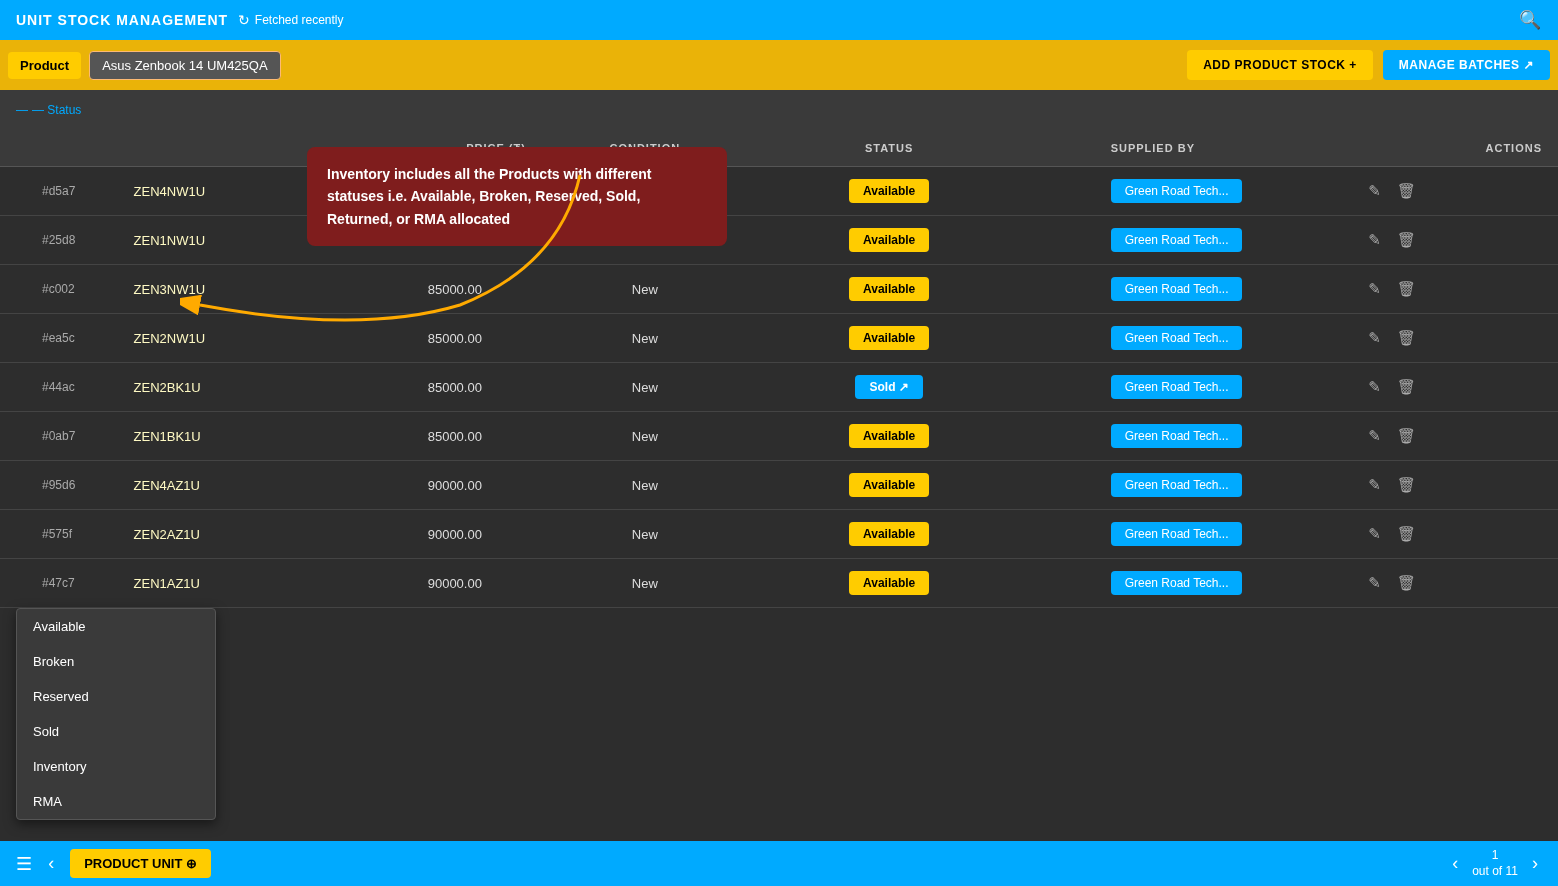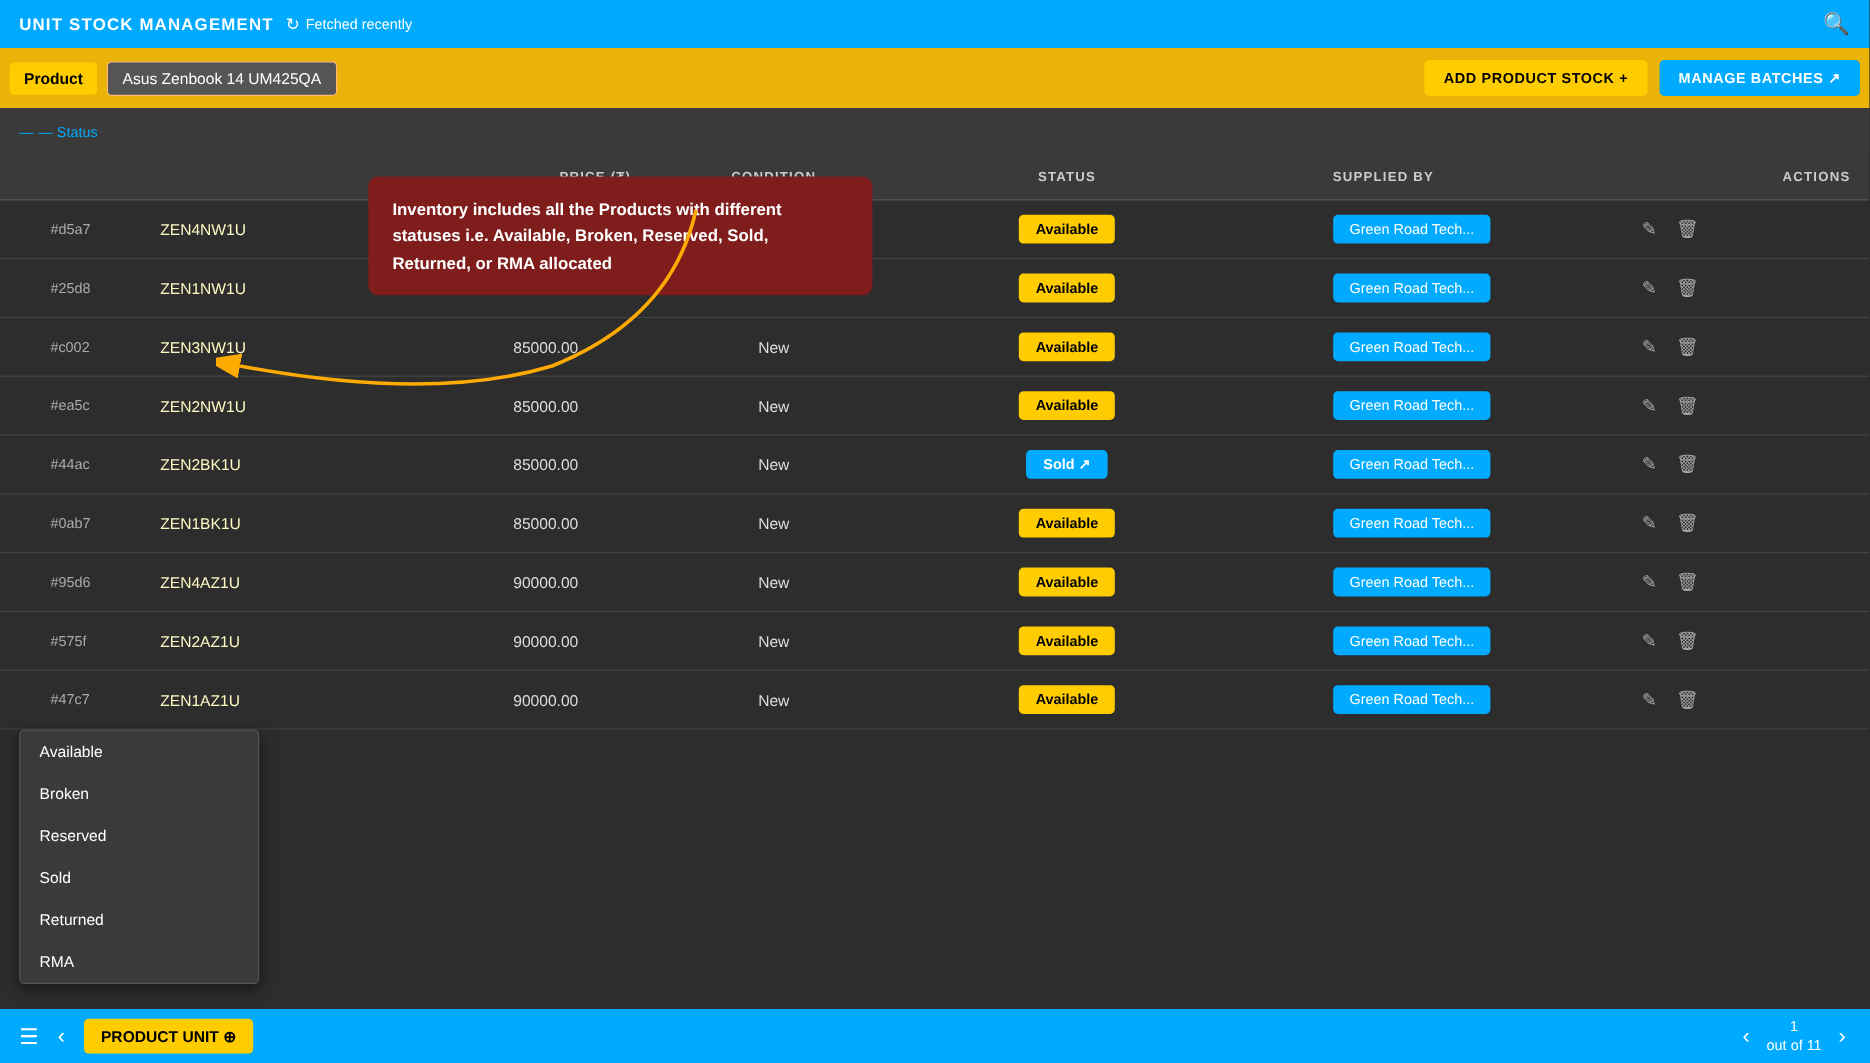--- a/index.html
+++ b/index.html
@@ -343,21 +343,21 @@
       <span>—</span>
       <span>— Status</span>
     </div>
   </div>
 
   <div class="dropdown-menu">
     <div class="dropdown-menu-item">Available</div>
     <div class="dropdown-menu-item">Broken</div>
     <div class="dropdown-menu-item">Reserved</div>
     <div class="dropdown-menu-item">Sold</div>
-    <div class="dropdown-menu-item">Returned</div>
+    <div class="dropdown-menu-item">Inventory</div>
     <div class="dropdown-menu-item">RMA</div>
   </div>
 
   <div class="tooltip-box">
     <span>Inventory includes all the Products with different statuses i.e. Available, Broken, Reserved, Sold, Returned, or RMA allocated</span>
   </div>
 
   <svg class="arrow-overlay" viewBox="0 0 500 200">
     <path d="M 400 30 Q 380 120 280 160 Q 180 190 20 160" stroke="#ffaa00" stroke-width="3" fill="none" marker-end="url(#arrowhead)"></path>
     <defs>

